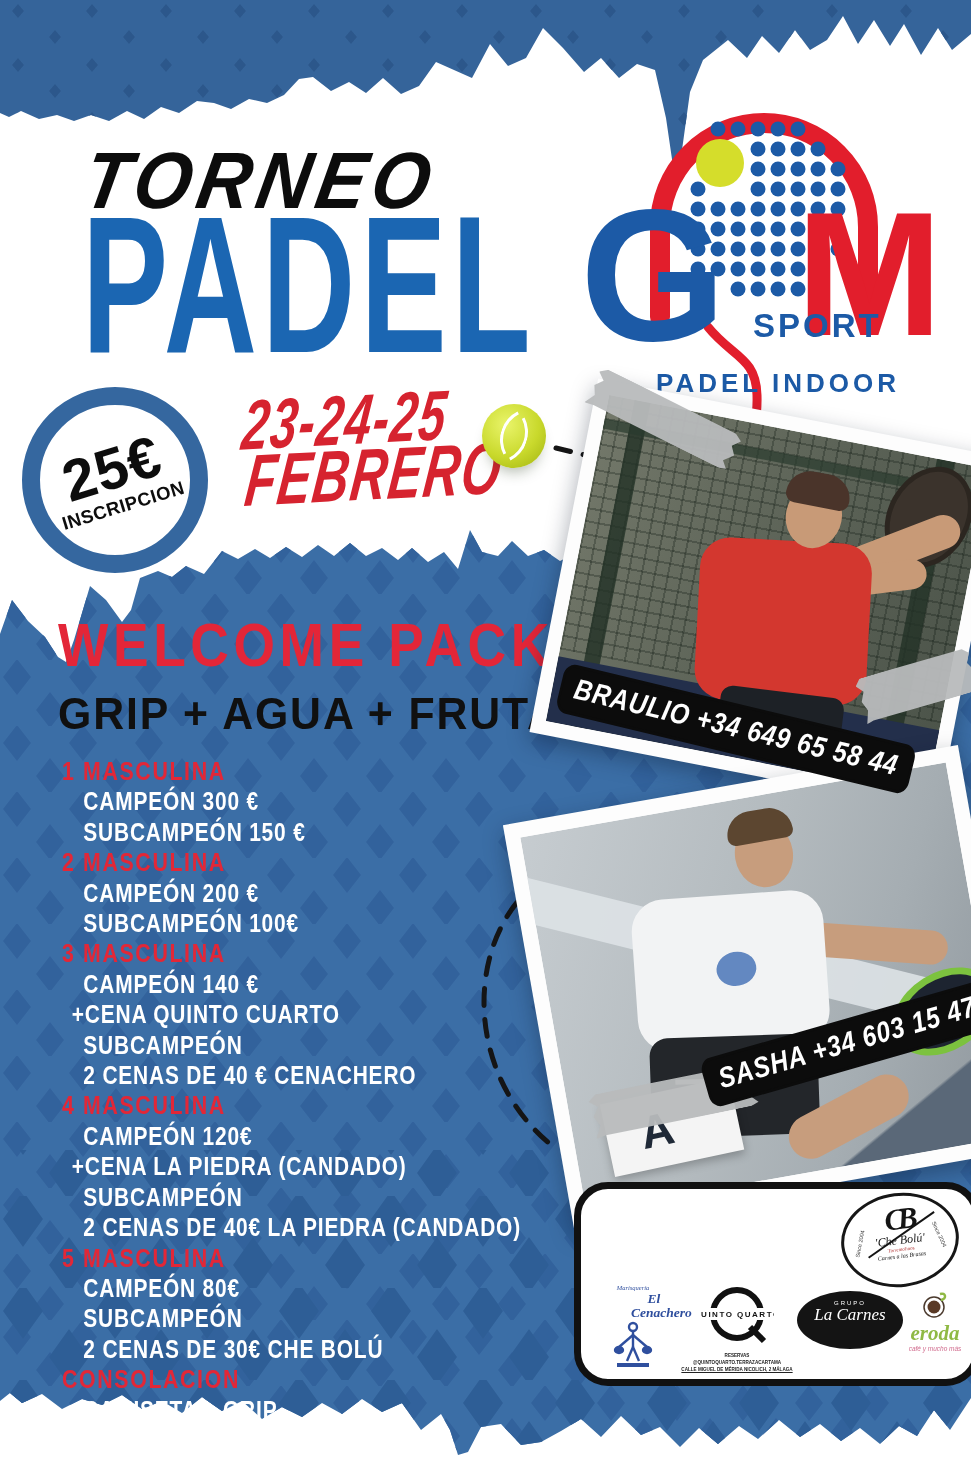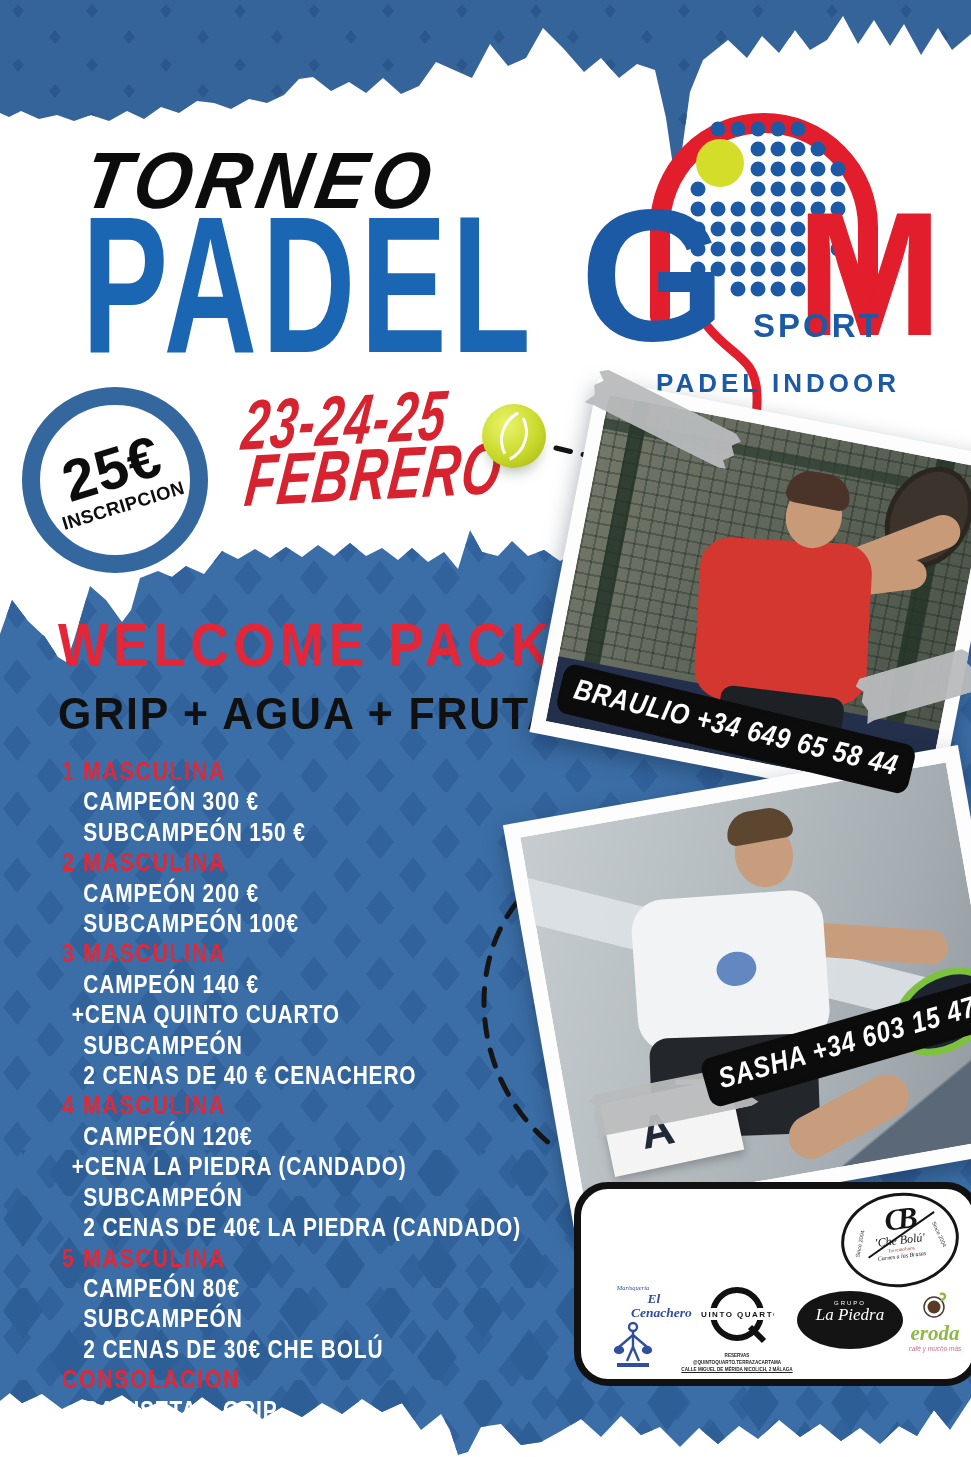--- a/index.html
+++ b/index.html
@@ -368,21 +368,21 @@
       </svg>
       <div class="lines">
         <div>RESERVAS</div>
         <div>@QUINTOQUARTO.TERRAZACARTAMA</div>
         <div class="u">CALLE MIGUEL DE MÉRIDA NICOLICH, 2 MÁLAGA</div>
       </div>
     </div>
 
     <div class="sp sp-lapiedra">
       <div class="grp">GRUPO</div>
-      <div class="name">La Piedra</div>
+      <div class="name">La Carnes</div>
     </div>
 
     <div class="sp sp-eroda">
       <svg width="30" height="28" viewBox="0 0 30 28">
         <circle cx="14" cy="16" r="10" fill="#fff" stroke="#4b3a2e" stroke-width="1.5"></circle>
         <circle cx="14" cy="16" r="6.5" fill="#5a3a26"></circle>
         <path d="M20 3 C26 1 27 8 21 9" fill="none" stroke="#8fb944" stroke-width="2.5"></path>
       </svg>
       <div class="name">eroda</div>
       <div class="tag">café y mucho más</div>

